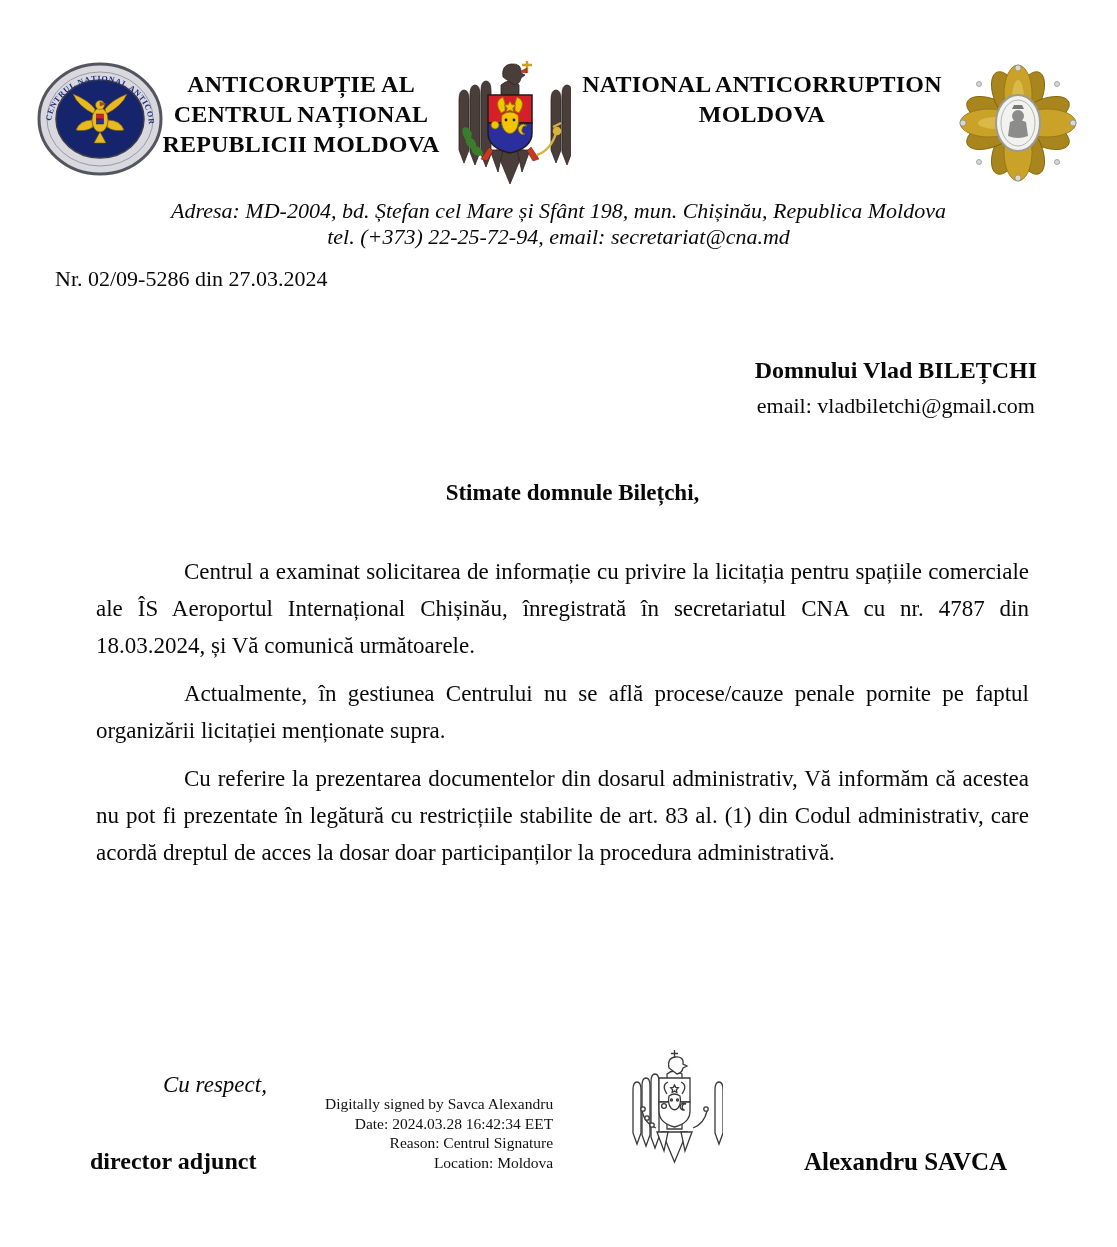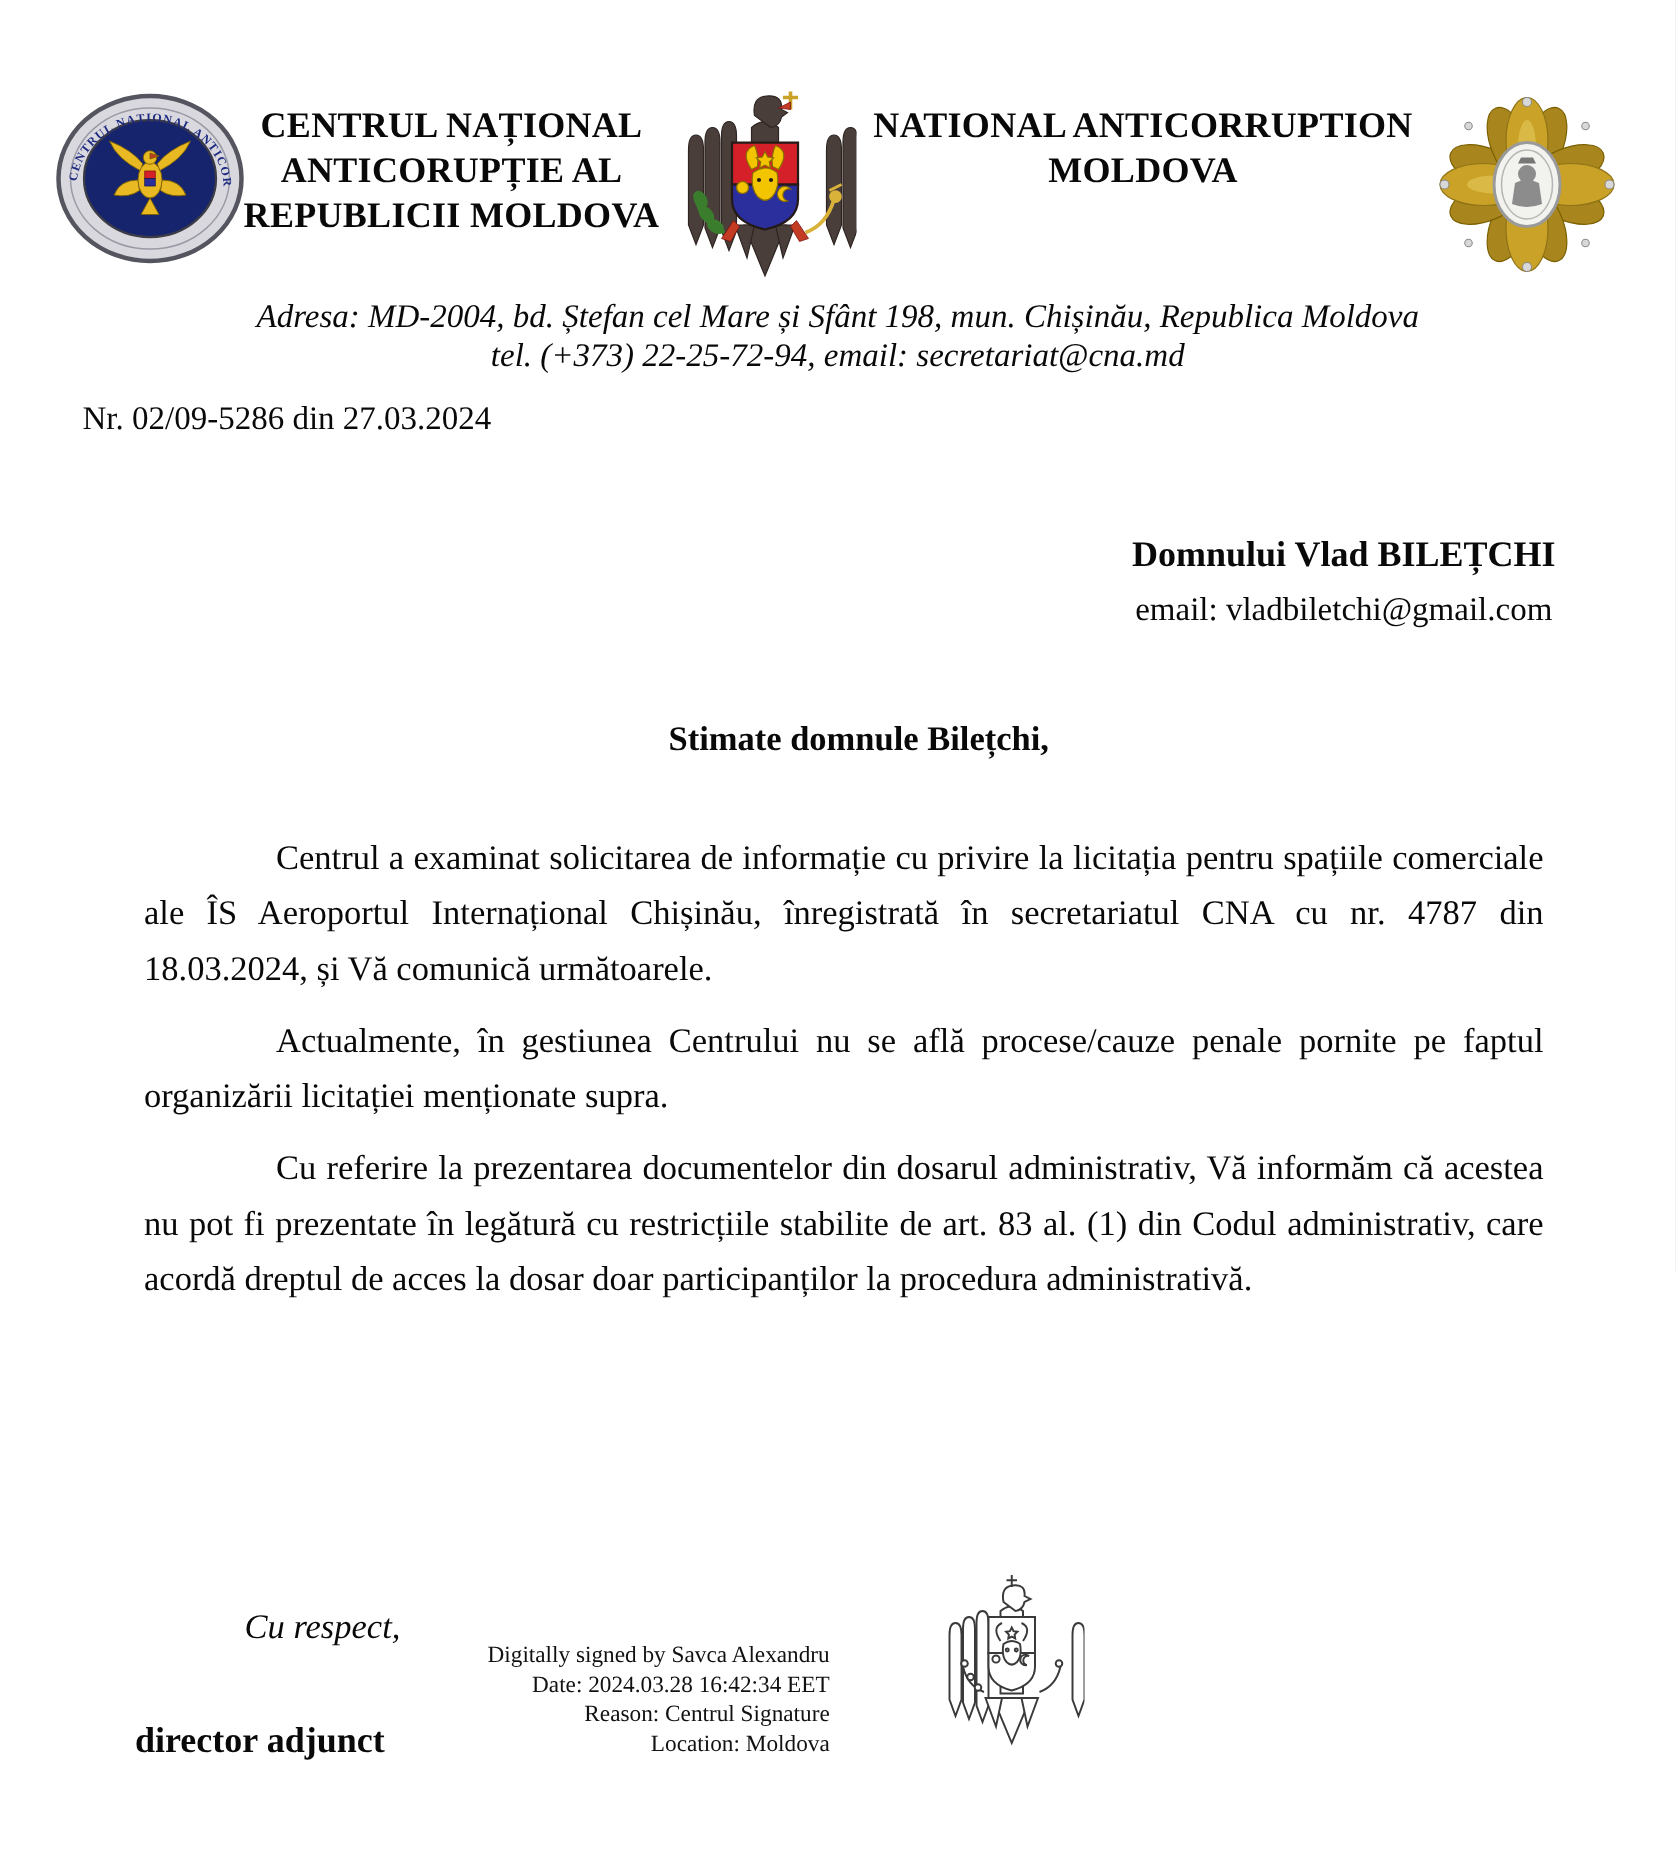--- a/index.html
+++ b/index.html
@@ -92,22 +92,22 @@
         <circle cx="64" cy="43" r="4.5"></circle>
         <path d="M64,44 l6,-2 -6,-2 z" fill="#c23b22"></path>
         <path d="M64,70 l-6,11 h12 z"></path>
       </g>
       <rect x="60.5" y="52" width="7" height="5" fill="#d5202a" stroke="#7a1010" stroke-width="0.5"></rect>
       <rect x="60.5" y="57" width="7" height="5" fill="#2b2f9e" stroke="#14164e" stroke-width="0.5"></rect>
     </svg>
   </div>
 
   <div class="org-title org-title-left">
+    <div>ANTICORUPȚIE AL</div>
     <div>CENTRUL NAȚIONAL</div>
-    <div>ANTICORUPȚIE AL</div>
     <div>REPUBLICII MOLDOVA</div>
   </div>
 
   <div class="emblem emblem-center">
     <svg viewBox="0 0 122 139" width="122" height="139">
       <g fill="#4a3e3a" stroke="#2e2522" stroke-width="0.8">
 
         <path d="M10,45 q0,-10 5,-10 q5,0 5,10 v50 l-5,13 l-5,-13 z"></path>
         <path d="M21,40 q0,-10 5,-10 q5,0 5,10 v57 l-5,13 l-5,-13 z"></path>
         <path d="M32,36 q0,-10 5,-10 q5,0 5,10 v63 l-5,13 l-5,-13 z"></path>
@@ -266,14 +266,15 @@
         <path d="M43,48 q5.5,-4 11,0 q1.5,8 -2,12 q-3.5,3.5 -7,0 q-3.5,-4 -2,-12 z"></path>
         <circle cx="45.5" cy="52" r="1"></circle>
           <circle cx="51.5" cy="52" r="1"></circle>
         <path d="M48.5,37 l1.2,2.4 2.6,0.4 -1.9,1.9 0.4,2.6 -2.3,-1.2 -2.3,1.2 0.4,-2.6 -1.9,-1.9 2.6,-0.4 z"></path>
         <circle cx="38" cy="58" r="2.4"></circle>
         <path d="M60,56 a3.5,3.5 0 1 0 -1.5,6 a3,3 0 0 1 1.5,-6 z"></path>
       </g>
     </svg>
   </div>
 
+  <div class="signer-name">Alexandru SAVCA</div>
 
 </div>
 
 </body></html>

